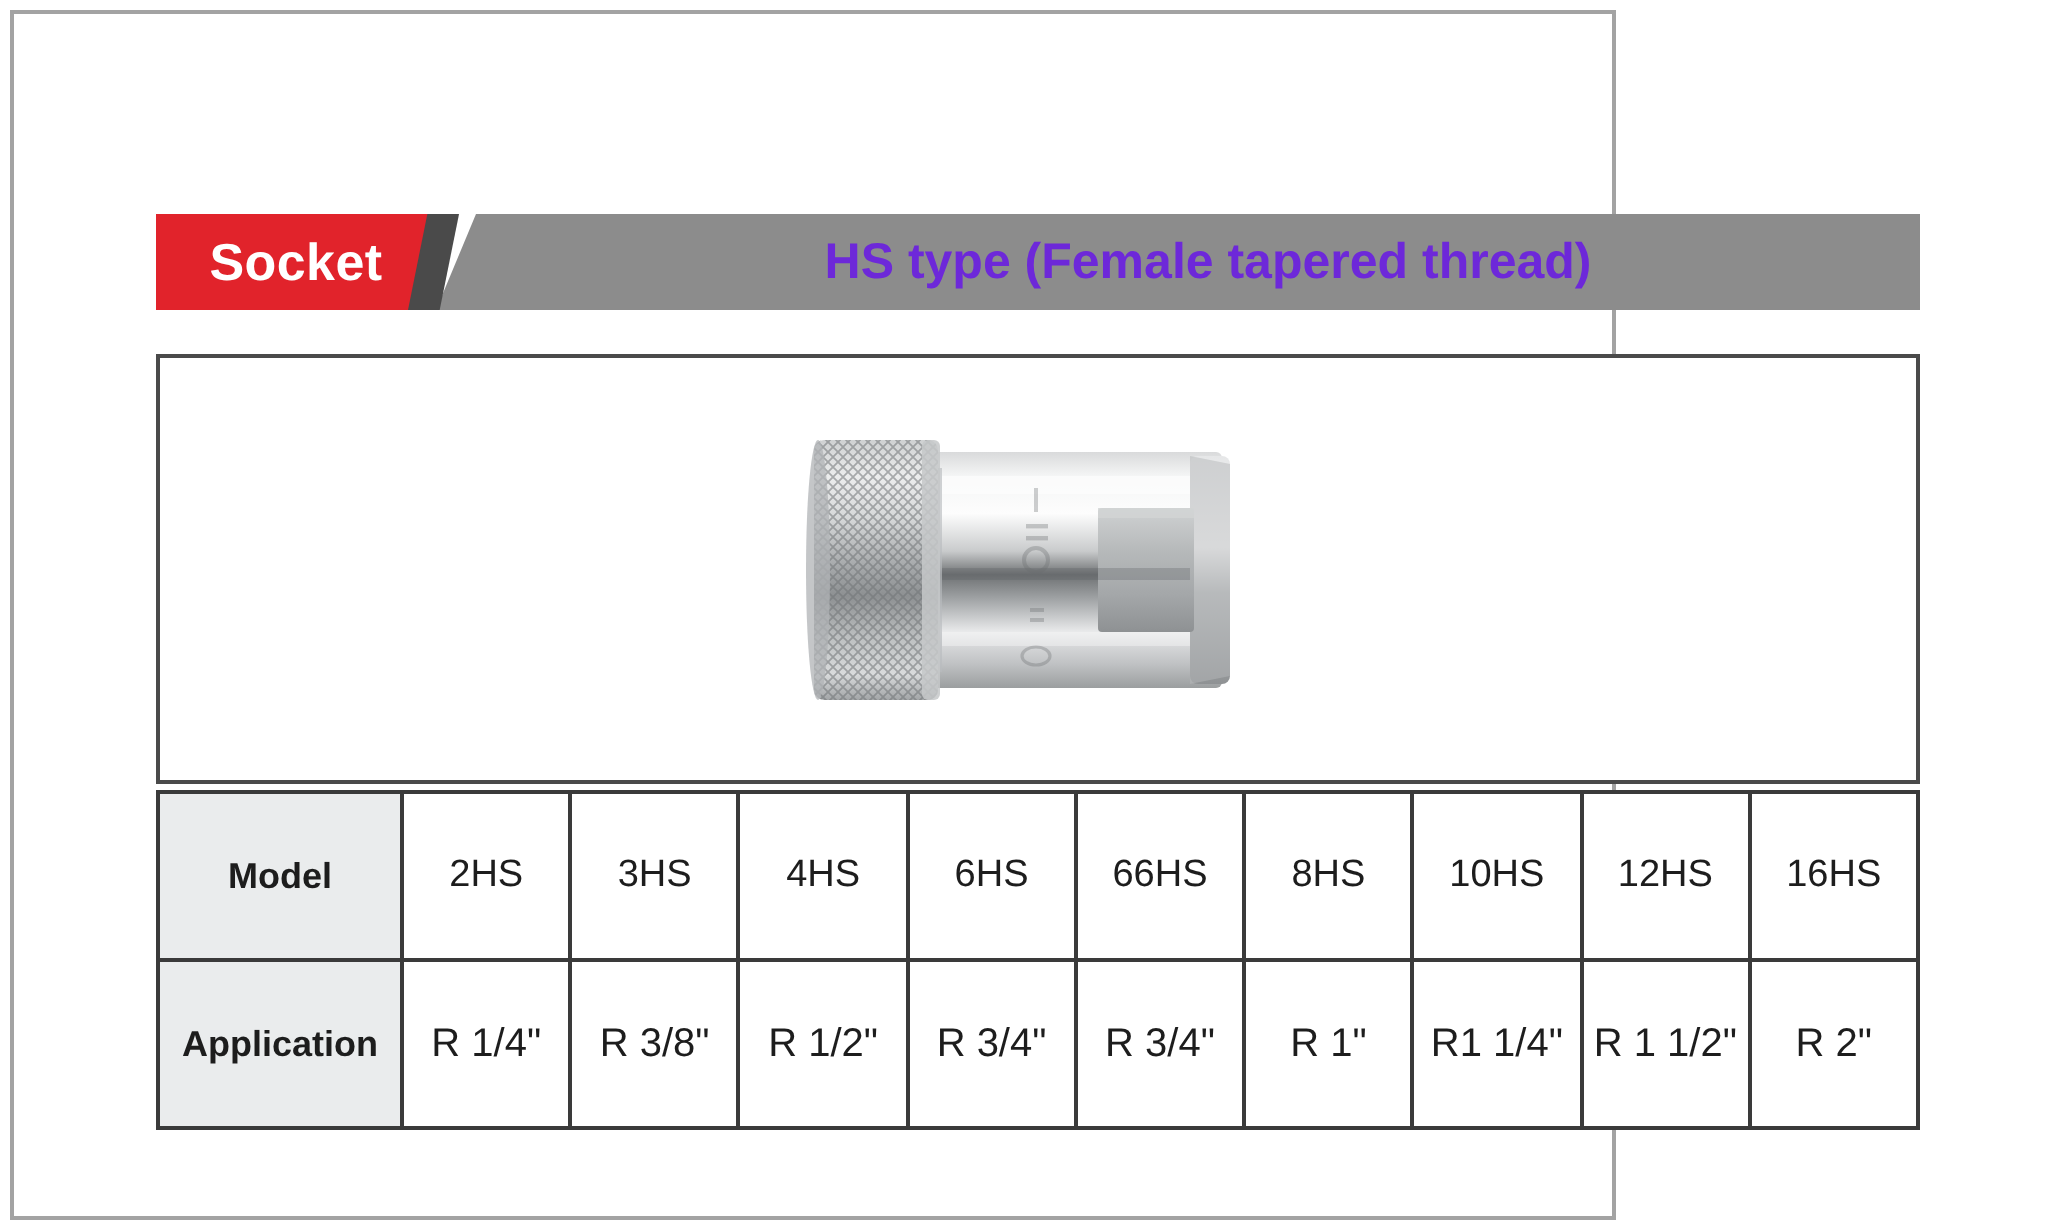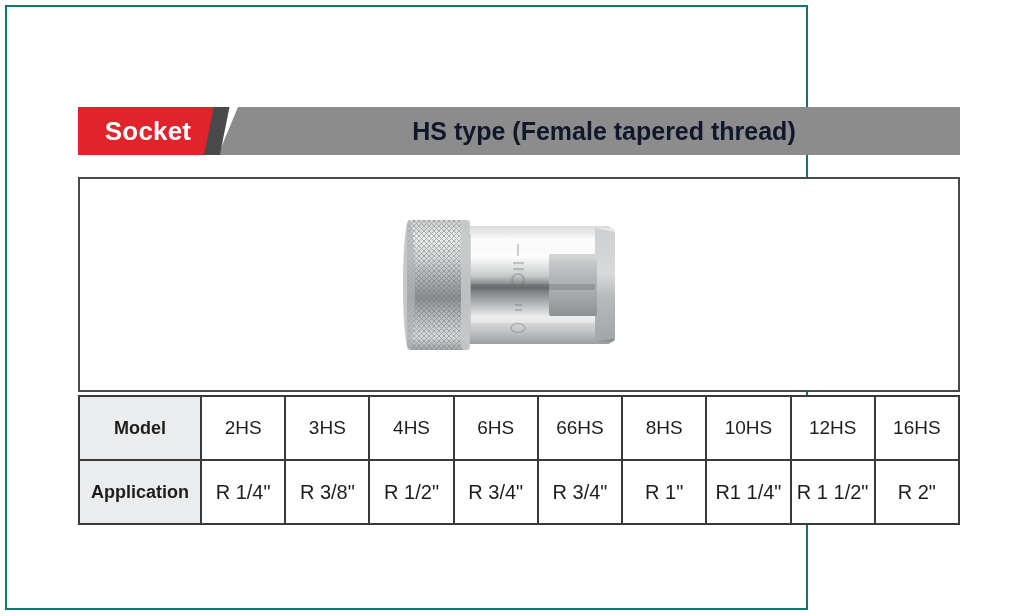--- a/index.html
+++ b/index.html
@@ -15,21 +15,21 @@
     overflow: hidden;
   }
 
   
   #page-frame {
     position: absolute;
     left: 5px;
     top: 5px;
     width: 803px;
     height: 605px;
-    border: 2px solid #0f766e;
+    border: 2px solid #a3a3a3;
     box-sizing: border-box;
     background: #ffffff;
   }
 
   
   #banner {
     position: absolute;
     left: 71px;
     top: 100px;
     width: 882px;
@@ -85,21 +85,21 @@
     z-index: 5;
   }
   .banner-title {
     position: absolute;
     left: 170px;
     top: 0;
     width: 712px;
     height: 48px;
     line-height: 48px;
     text-align: center;
-    color: #0f172a;
+    color: #6d28d9;
     font-size: 25px;
     font-weight: bold;
     z-index: 5;
   }
 
   
   #image-panel {
     position: absolute;
     left: 71px;
     top: 170px;
@@ -129,21 +129,21 @@
     table-layout: fixed;
   }
   #spec-table td {
     border: 2px solid #3a3a3a;
     height: 62px;
     text-align: center;
     vertical-align: middle;
     font-size: 19px;
     color: #1d1d1d;
     background: #ffffff;
-    padding: 0 2px;
+    padding: 10px 2px;
     overflow: hidden;
     white-space: nowrap;
   }
   #spec-table td.rowlabel {
     background: #eaeced;
     font-weight: bold;
     font-size: 18px;
     width: 116px;
   }
   #spec-table td.model-cell {

